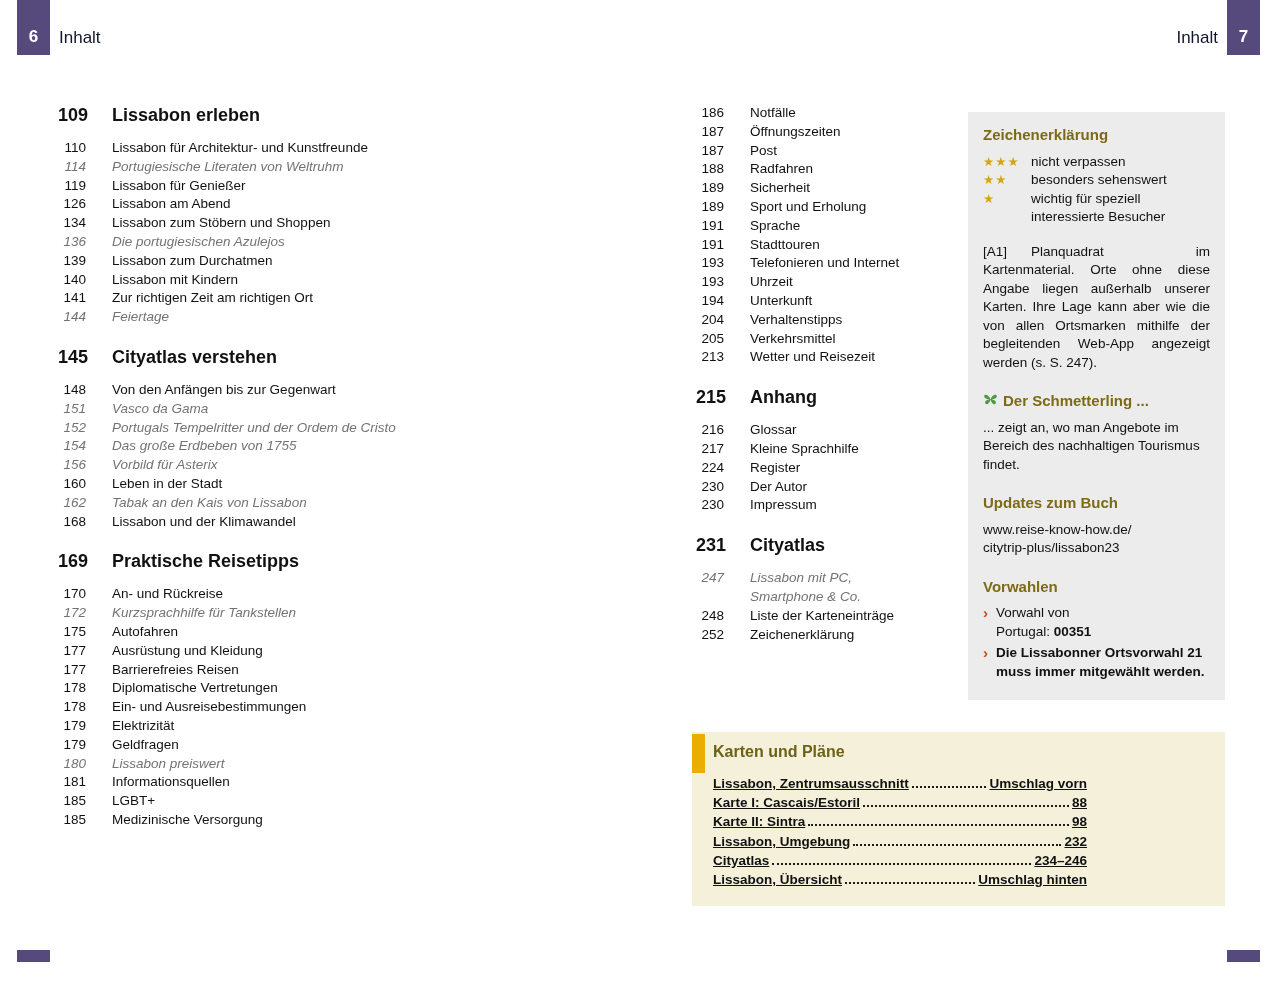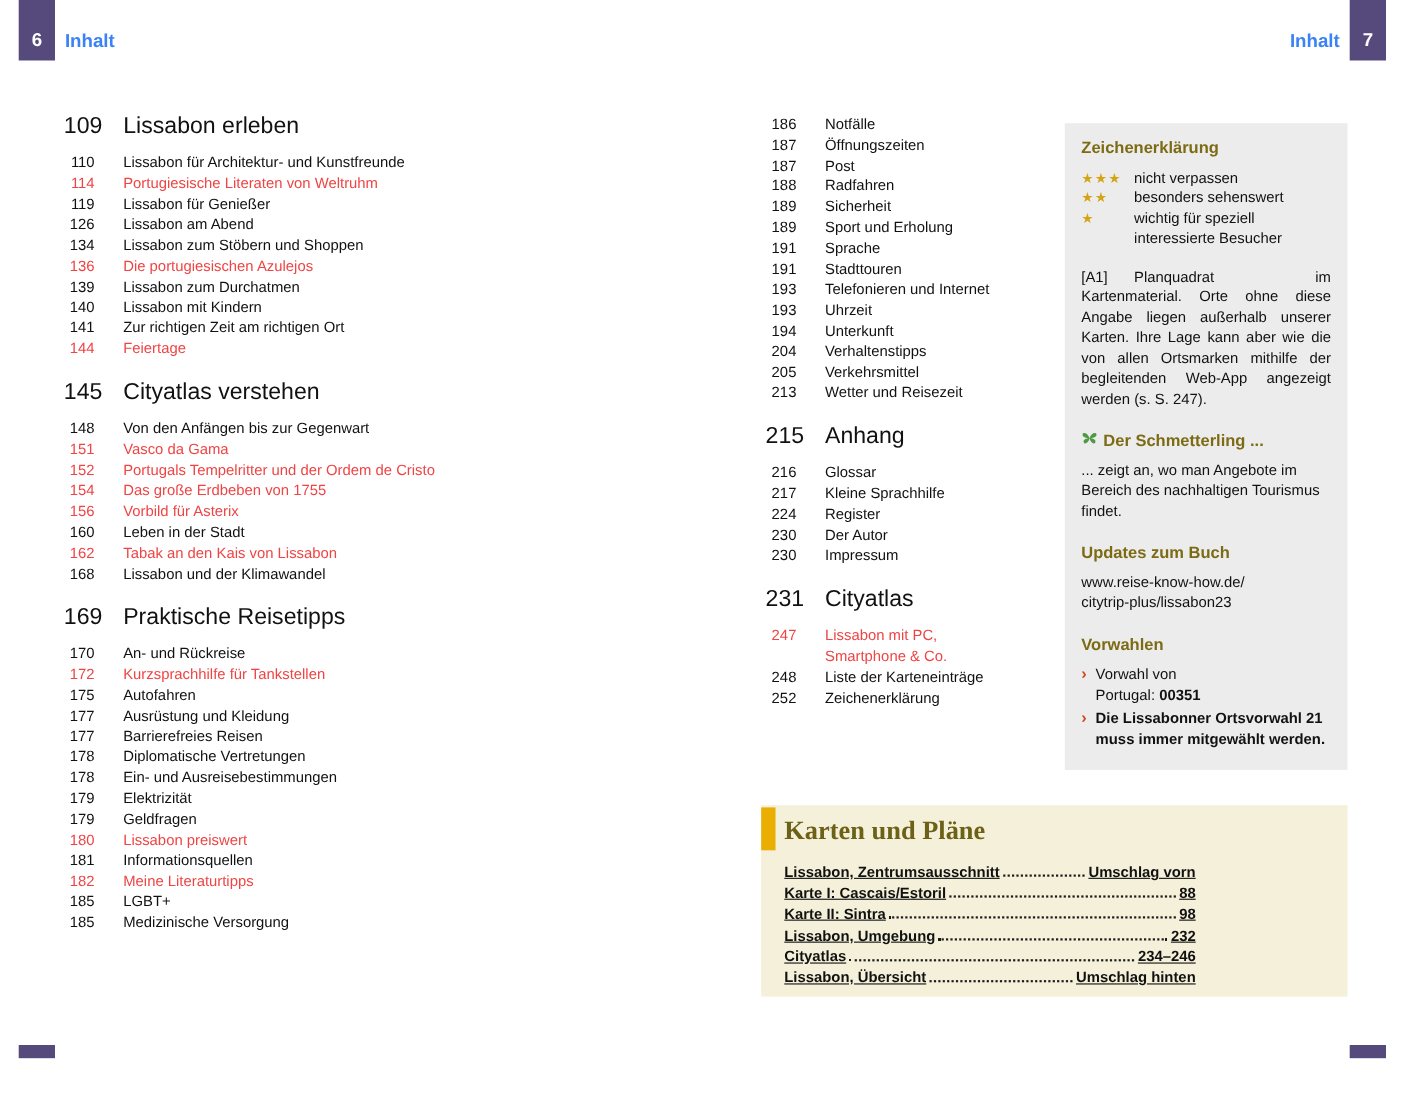--- a/index.html
+++ b/index.html
@@ -11,38 +11,38 @@
 
   
   .pagehead { position:absolute; top:0; left:0; right:0; height:55px;
     display:flex; justify-content:space-between; }
   .ph-side { display:flex; align-items:flex-end; gap:9px; }
   .ph-side.left  { margin-left:17px; }
   .ph-side.right { margin-right:17px; }
   .pnum-box { width:33px; height:55px; background:#564a7d; color:#fff;
     font-weight:bold; font-size:17px; display:flex; align-items:flex-end;
     justify-content:center; padding-bottom:8px; }
-  .ph-title { font-weight:bold; font-size:17px; color:#3b82f6; padding-bottom:7px; }
+  .ph-title { font-weight:normal; font-size:17px; color:#0f172a; padding-bottom:7px; }
 
   
   .footmark { position:absolute; width:33px; height:12px; background:#564a7d; top:950px; }
   .footmark.left { left:17px; } .footmark.right { right:17px; }
 
   
   .col { position:absolute; top:104px; }
   .col-left { left:58px;  width:436px; }
   .col-mid  { left:696px; width:276px; }
-  .toc-head { display:flex; font-size:21px; font-weight:normal; line-height:22px;
+  .toc-head { display:flex; font-size:18px; font-weight:bold; line-height:22px;
     margin:19px 0 13px; color:#111; }
   .col > .toc-head:first-child { margin-top:0; }
   .toc-row { display:flex; align-items:baseline; font-size:13.5px; line-height:18.8px; }
   .toc-num { flex:none; width:28px; text-align:right; margin-right:26px; }
   .toc-label, .toc-title { white-space:pre; }
   .toc-row.feature .toc-num, .toc-row.feature .toc-label {
-    color:#ef4444; }
+    color:#737373; font-style:italic; }
 
   
   .legend { position:absolute; left:968px; top:112px; width:257px; min-height:536px;
     background:#ececec; padding:14px 15px 16px 15px; font-size:13.5px; line-height:18.5px; }
   .legend-h { font-size:15px; font-weight:bold; color:#7c6b14; margin:20px 0 8px; }
   .legend > .legend-h:first-child { margin-top:0; }
   .star-row { display:flex; align-items:baseline; }
   .star-cell { flex:none; width:48px; color:#d4a414; font-size:12.5px; letter-spacing:1px; }
   .grid-note { margin-top:16px; text-align:justify; }
   .gn-gap { display:inline-block; width:24px; }
@@ -51,21 +51,21 @@
   .butterfly-h { display:flex; align-items:flex-start; gap:5px; }
   .dial-item { display:flex; margin-bottom:3px; }
   .chevron { flex:none; width:13px; color:#d2491f; font-weight:bold; font-size:15px; line-height:18.5px; }
   .dial-text { white-space:pre-line; }
   .dial-text strong { font-weight:bold; }
 
   
   .maps-box { position:absolute; left:692px; top:732px; width:533px; height:174px;
     background:#f4f0d9; }
   .maps-bar { position:absolute; left:0; top:2px; width:13px; height:39px; background:#eaae00; }
-  .maps-title { font-size:24px; font-weight:bold; color:#6d6118; padding:11px 0 0 21px;font-family:Liberation Serif, serif; }
+  .maps-title { font-size:16px; font-weight:bold; color:#6d6118; padding:11px 0 0 21px; }
   .maps-list { margin:13px 0 0 21px; width:374px;text-decoration:underline; }
   .map-row { display:flex; align-items:baseline; font-size:13.5px; font-weight:bold;
     line-height:19.2px; }
   .map-dots { flex:1; min-width:18px; border-bottom:2px dotted #1c1c1c; margin:0 3px 3px 3px; }
 </style>
 </head>
 <body>
 
 <header class="pagehead">
   <div class="ph-side left">
@@ -200,24 +200,20 @@
       <span class="toc-label">Geldfragen</span>
     </div>
     <div class="toc-row feature">
       <span class="toc-num">180</span>
       <span class="toc-label">Lissabon preiswert</span>
     </div>
     <div class="toc-row">
       <span class="toc-num">181</span>
       <span class="toc-label">Informationsquellen</span>
     </div>
-    <div class="toc-row feature">
-      <span class="toc-num">182</span>
-      <span class="toc-label">Meine Literaturtipps</span>
-    </div>
     <div class="toc-row">
       <span class="toc-num">185</span>
       <span class="toc-label">LGBT+</span>
     </div>
     <div class="toc-row">
       <span class="toc-num">185</span>
       <span class="toc-label">Medizinische Versorgung</span>
     </div>
   </div>
 <div class="col col-mid" id="col-mid">

